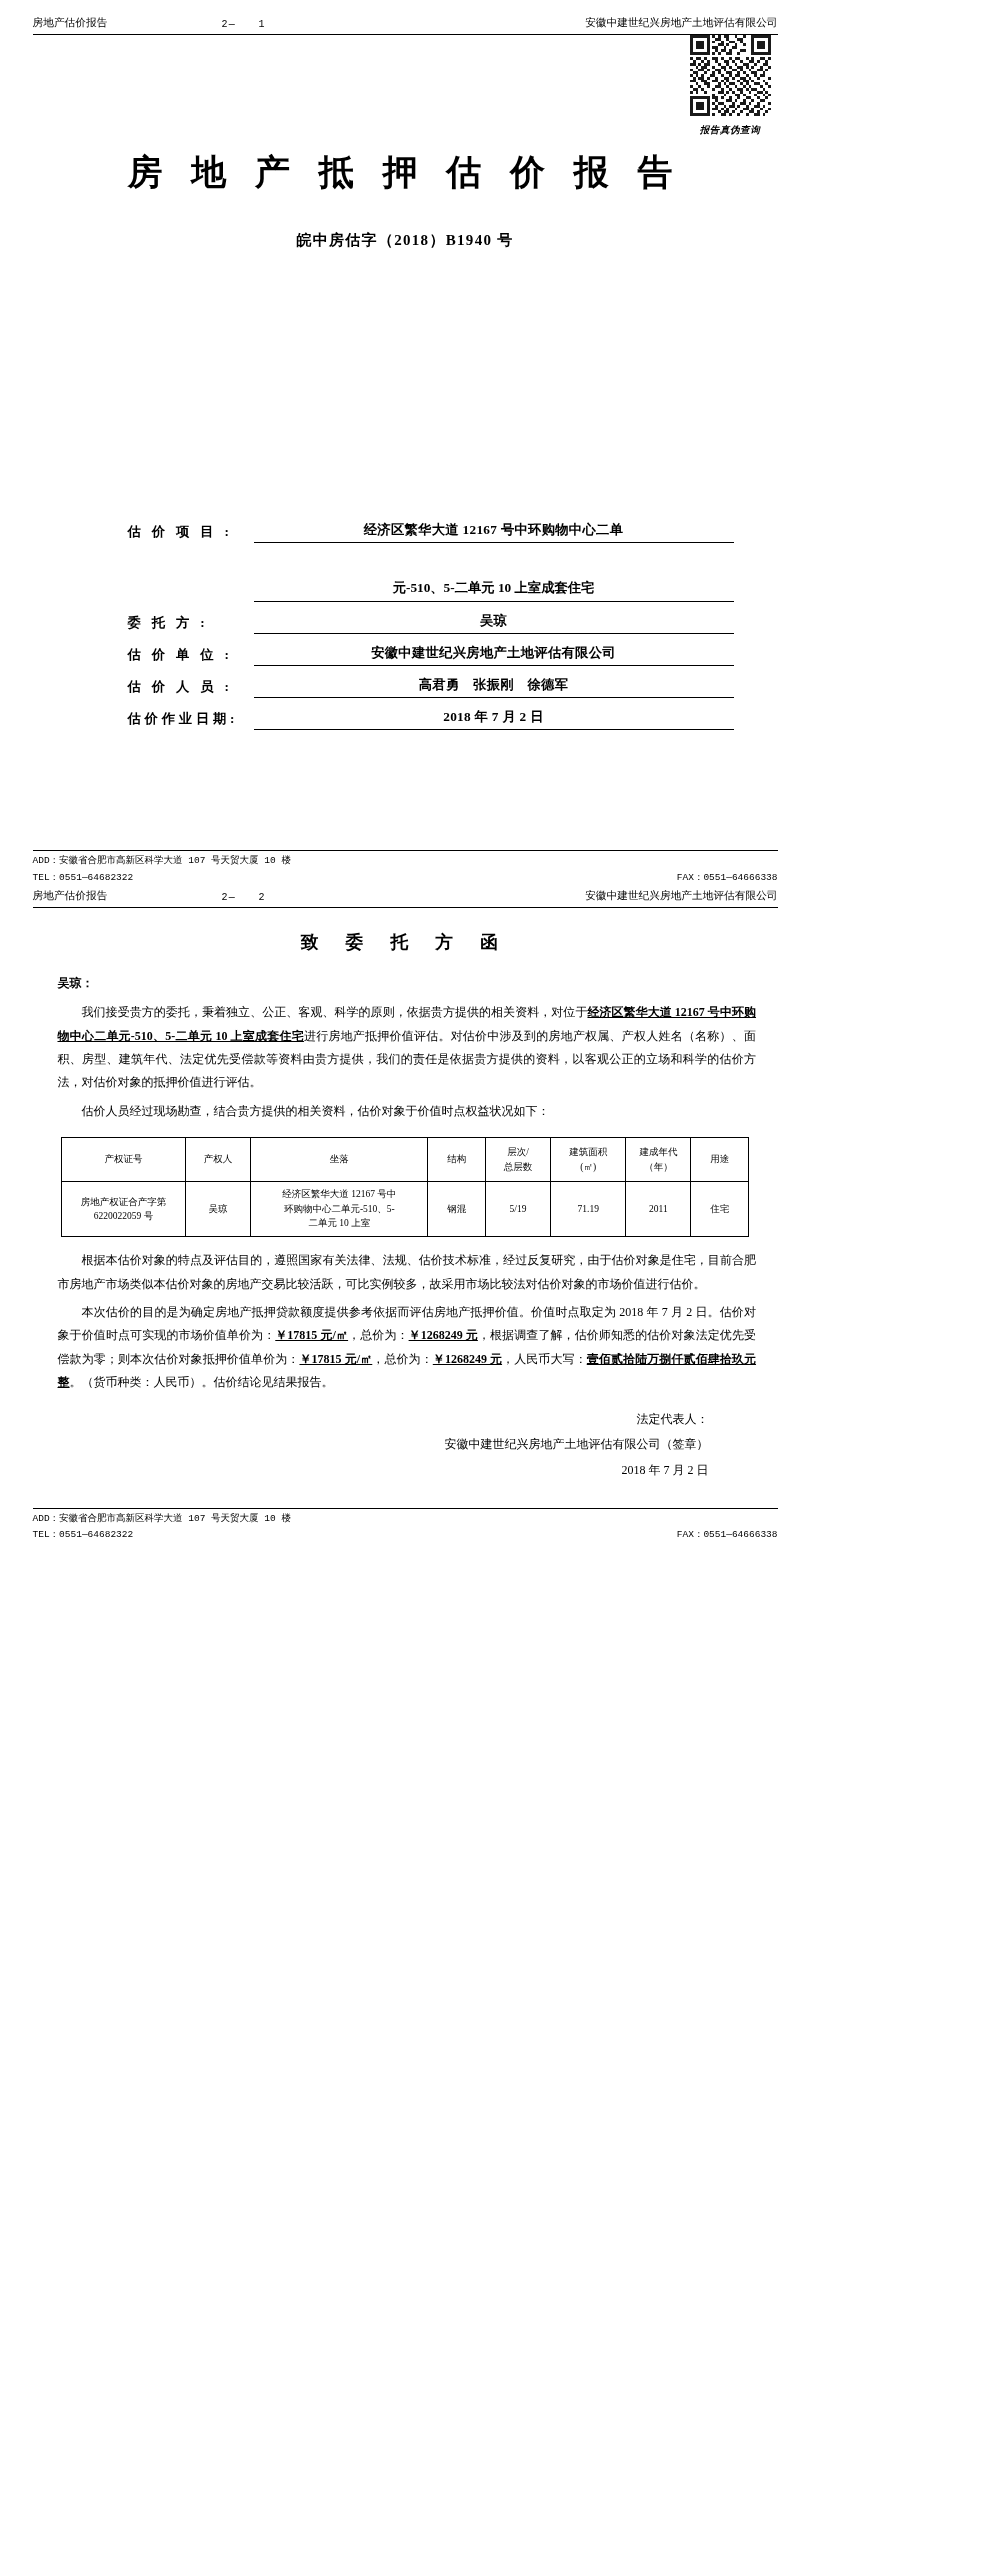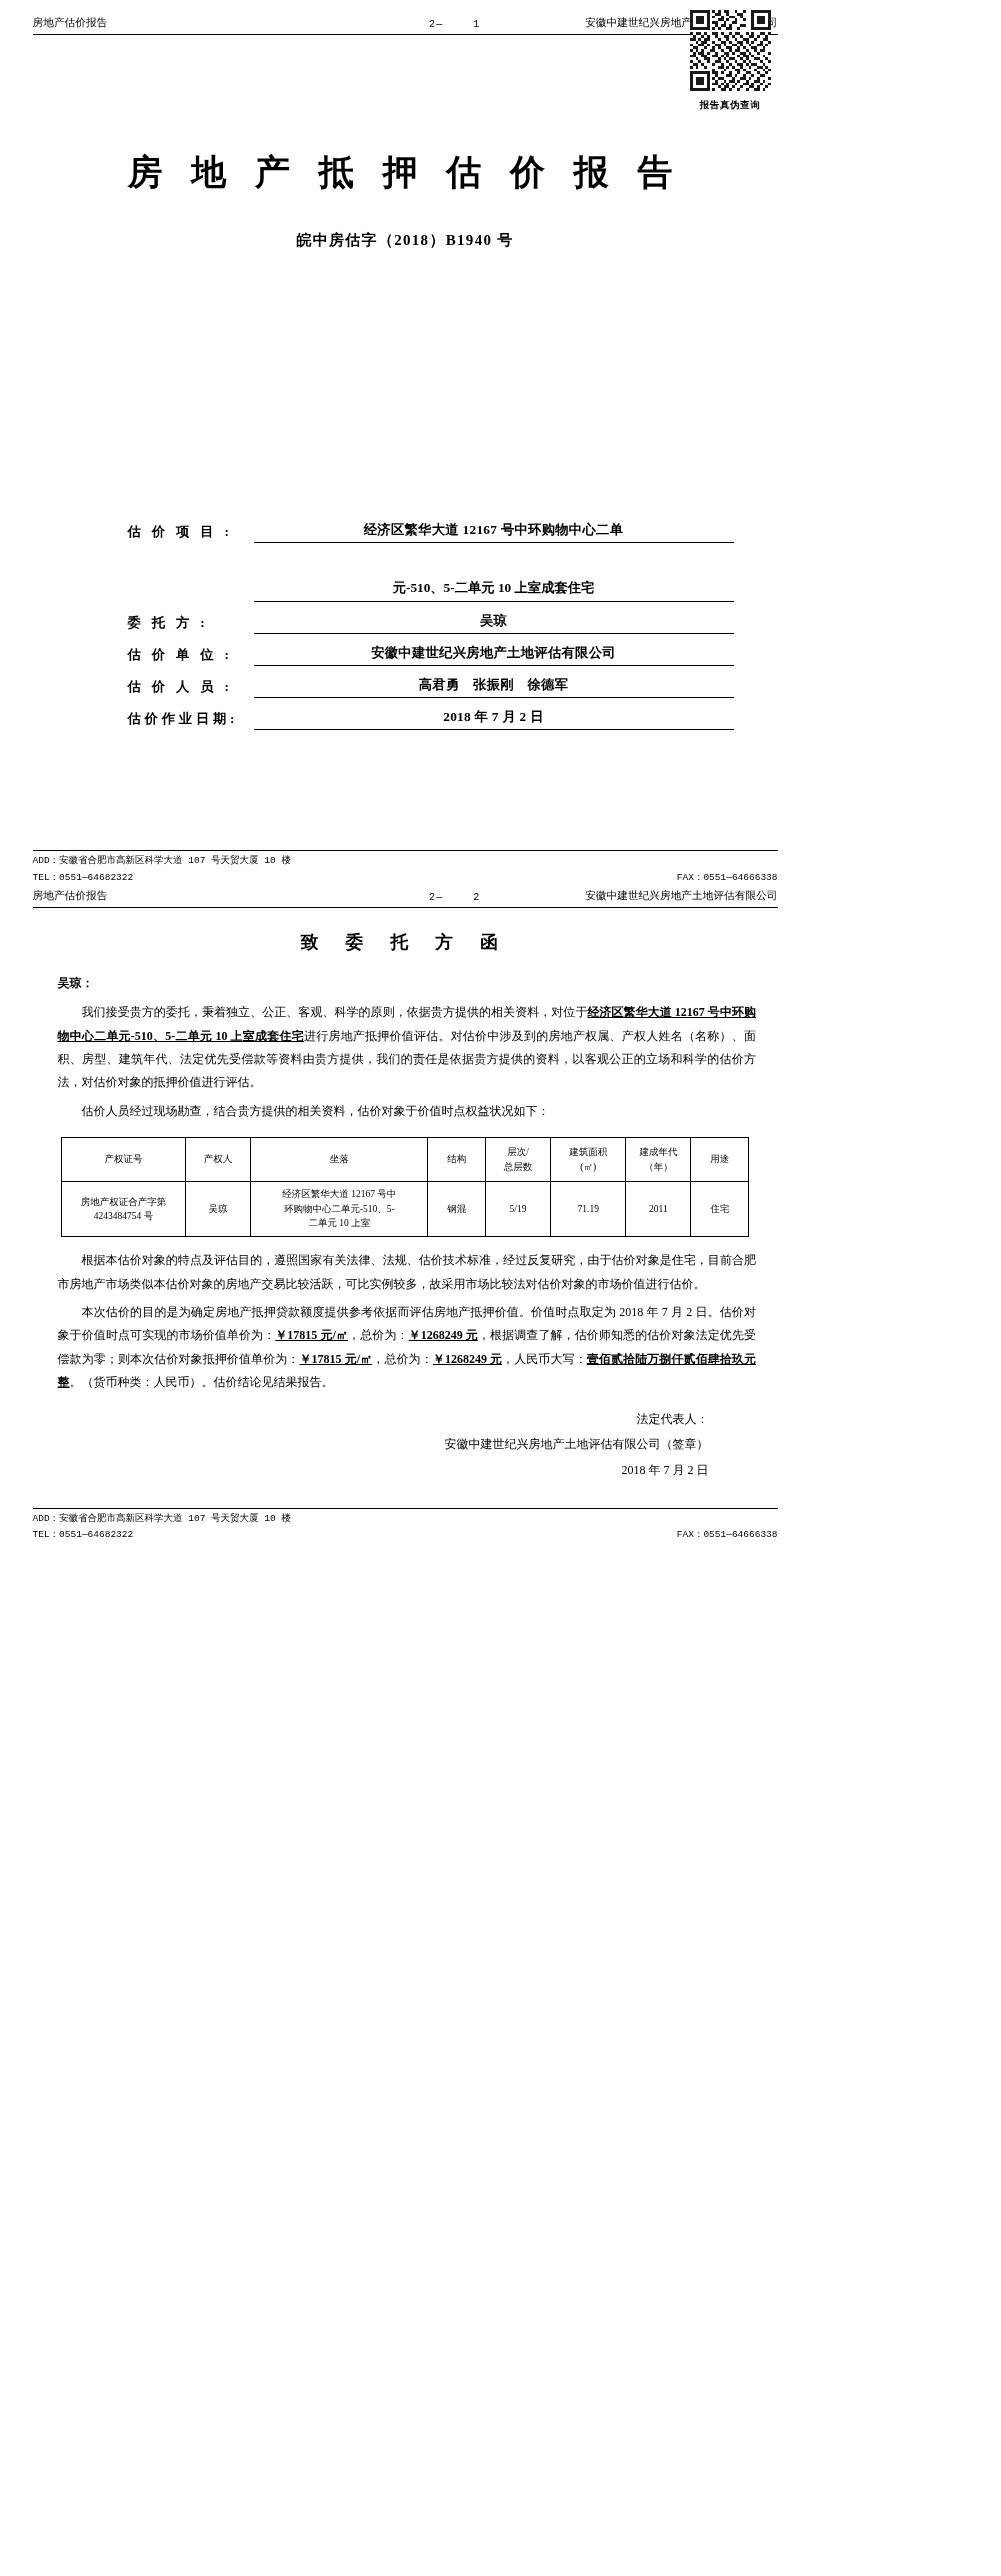--- a/index.html
+++ b/index.html
@@ -31,21 +31,21 @@
     align-items: flex-end;
     font-family: "Liberation Serif", serif;
     font-size: 10.7px;
     border-bottom: 0.9px solid #000;
     padding-bottom: 3.8px;
     padding-top: 16.4px;
   }
   .rh-left { width: 189px; }
   .rh-mid {
     flex: 1;
-    text-align: right;
+    text-align: left;
     letter-spacing: 1.3px;
     font-family: "Liberation Mono", monospace;
     font-size: 10px;
   }
   .rh-mid .pg { display: inline-block; min-width: 37px; }
   .rh-right { width: 297px; text-align: right; }
 
   
   .running-foot {
     border-top: 0.9px solid #000;
@@ -63,23 +63,24 @@
     justify-content: space-between;
     font-family: Liberation Mono, monospace;
     font-size: 9.5px;
     align-items: center;
   }
 
   
   .qr-wrap {
     position: absolute;
     right: 0;
-    top: 10px;
+    top: 35px;
     text-align: center;
     width: 95px;
+    font-style: italic;
   }
   .qr {
     width: 81px;
     height: 81px;
     margin: 0 auto;
     display: block;
   }
   .qr-caption {
     font-size: 9.5px;
     font-weight: bold;
@@ -509,21 +510,21 @@
 总层数</th>
           <th style="width:63px; white-space:pre-line">建筑面积
 (㎡)</th>
           <th style="width:54px">建成年代（年）</th>
           <th style="width:47px">用途</th>
         </tr>
       </thead>
       <tbody>
         <tr>
           <td style="white-space:pre-line">房地产权证合产字第
-4243484754 号</td>
+6220022059 号</td>
           <td>吴琼</td>
           <td style="white-space:pre-line">经济区繁华大道 12167 号中
 环购物中心二单元-510、5-
 二单元 10 上室</td>
           <td>钢混</td>
           <td>5/19</td>
           <td>71.19</td>
           <td>2011</td>
           <td>住宅</td>
         </tr>

